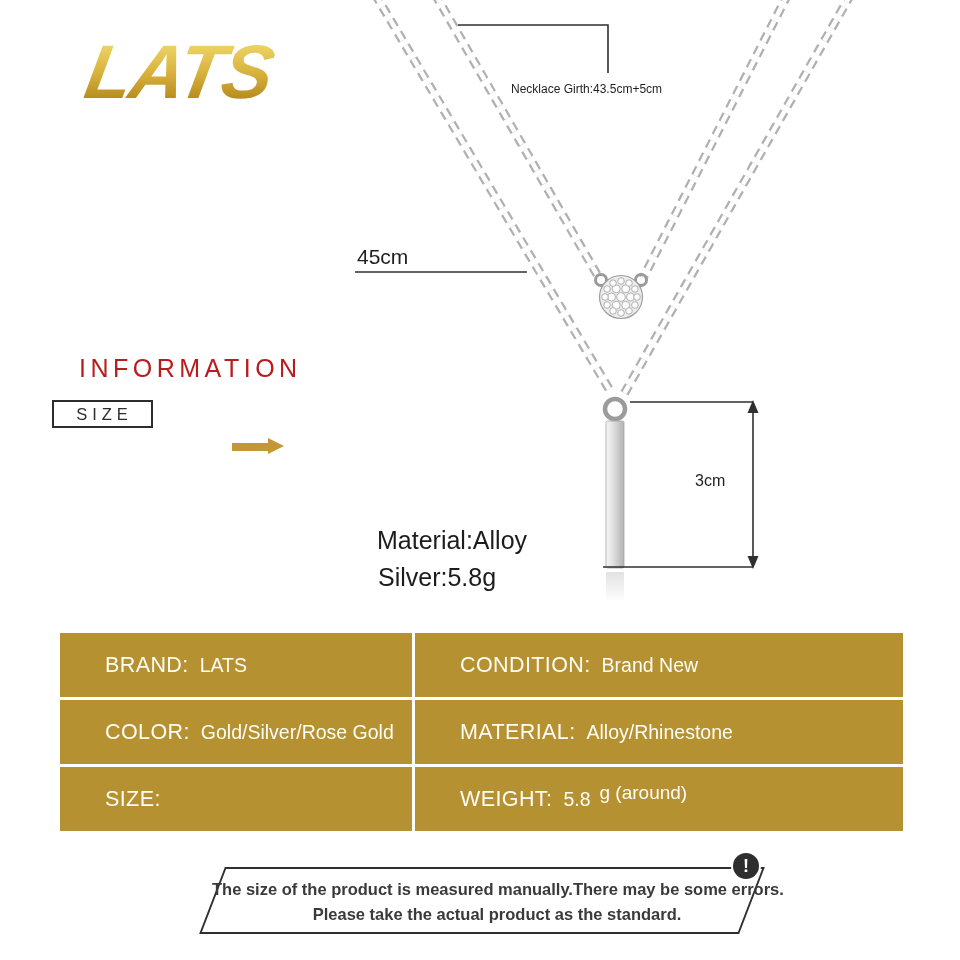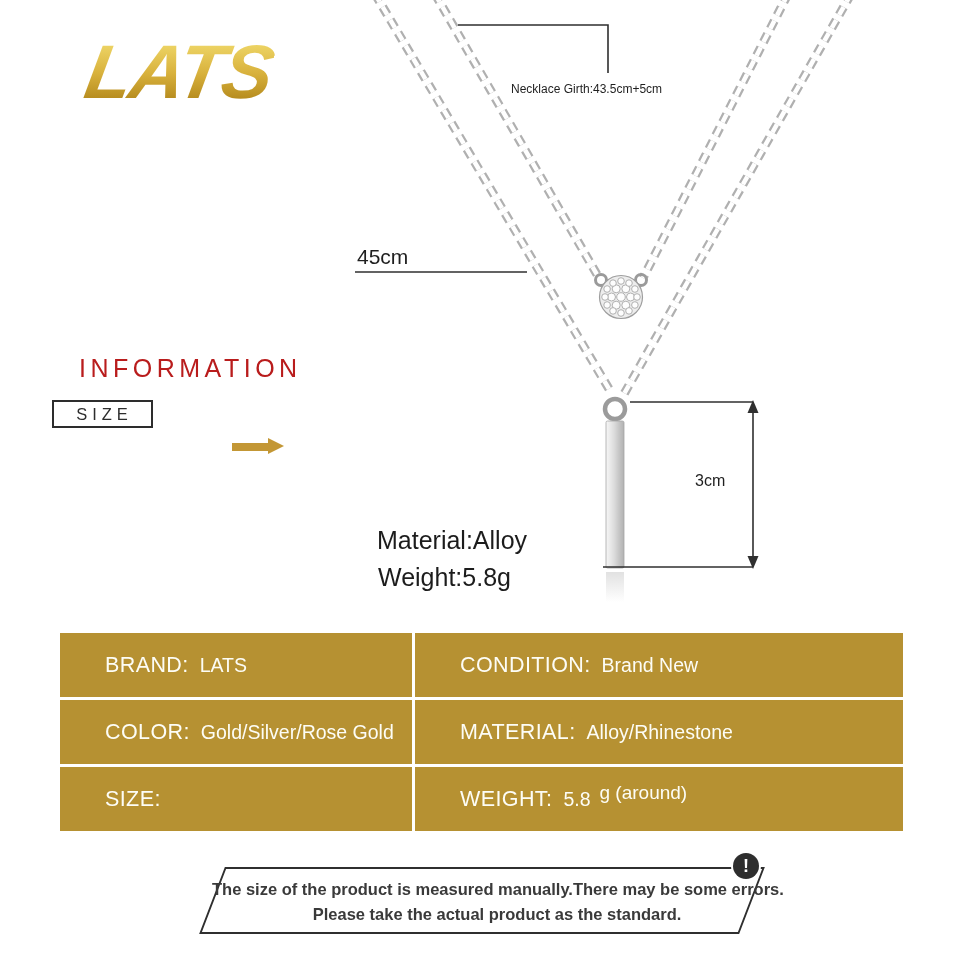--- a/index.html
+++ b/index.html
@@ -146,21 +146,21 @@
     <g fill="#2f2f2f">
       <polygon points="753,400 747.5,413 758.5,413"></polygon>
       <polygon points="753,569 747.5,556 758.5,556"></polygon>
     </g>
   </svg>
 
   <div class="abs ann girth-label">Necklace Girth:43.5cm+5cm</div>
   <div class="abs ann len45-label">45cm</div>
   <div class="abs ann len3-label">3cm</div>
   <div class="abs ann material-label">Material:Alloy</div>
-  <div class="abs ann weight-label">Weight:5.8g</div>
+  <div class="abs ann weight-label">Silver:5.8g</div>
 
   <div class="abs info-heading">INFORMATION</div>
   <div class="abs size-box">
     <span>SIZE</span>
   </div>
   <div class="abs gold-arrow">
     <div class="shaft"></div>
     <div class="head"></div>
   </div>
 

